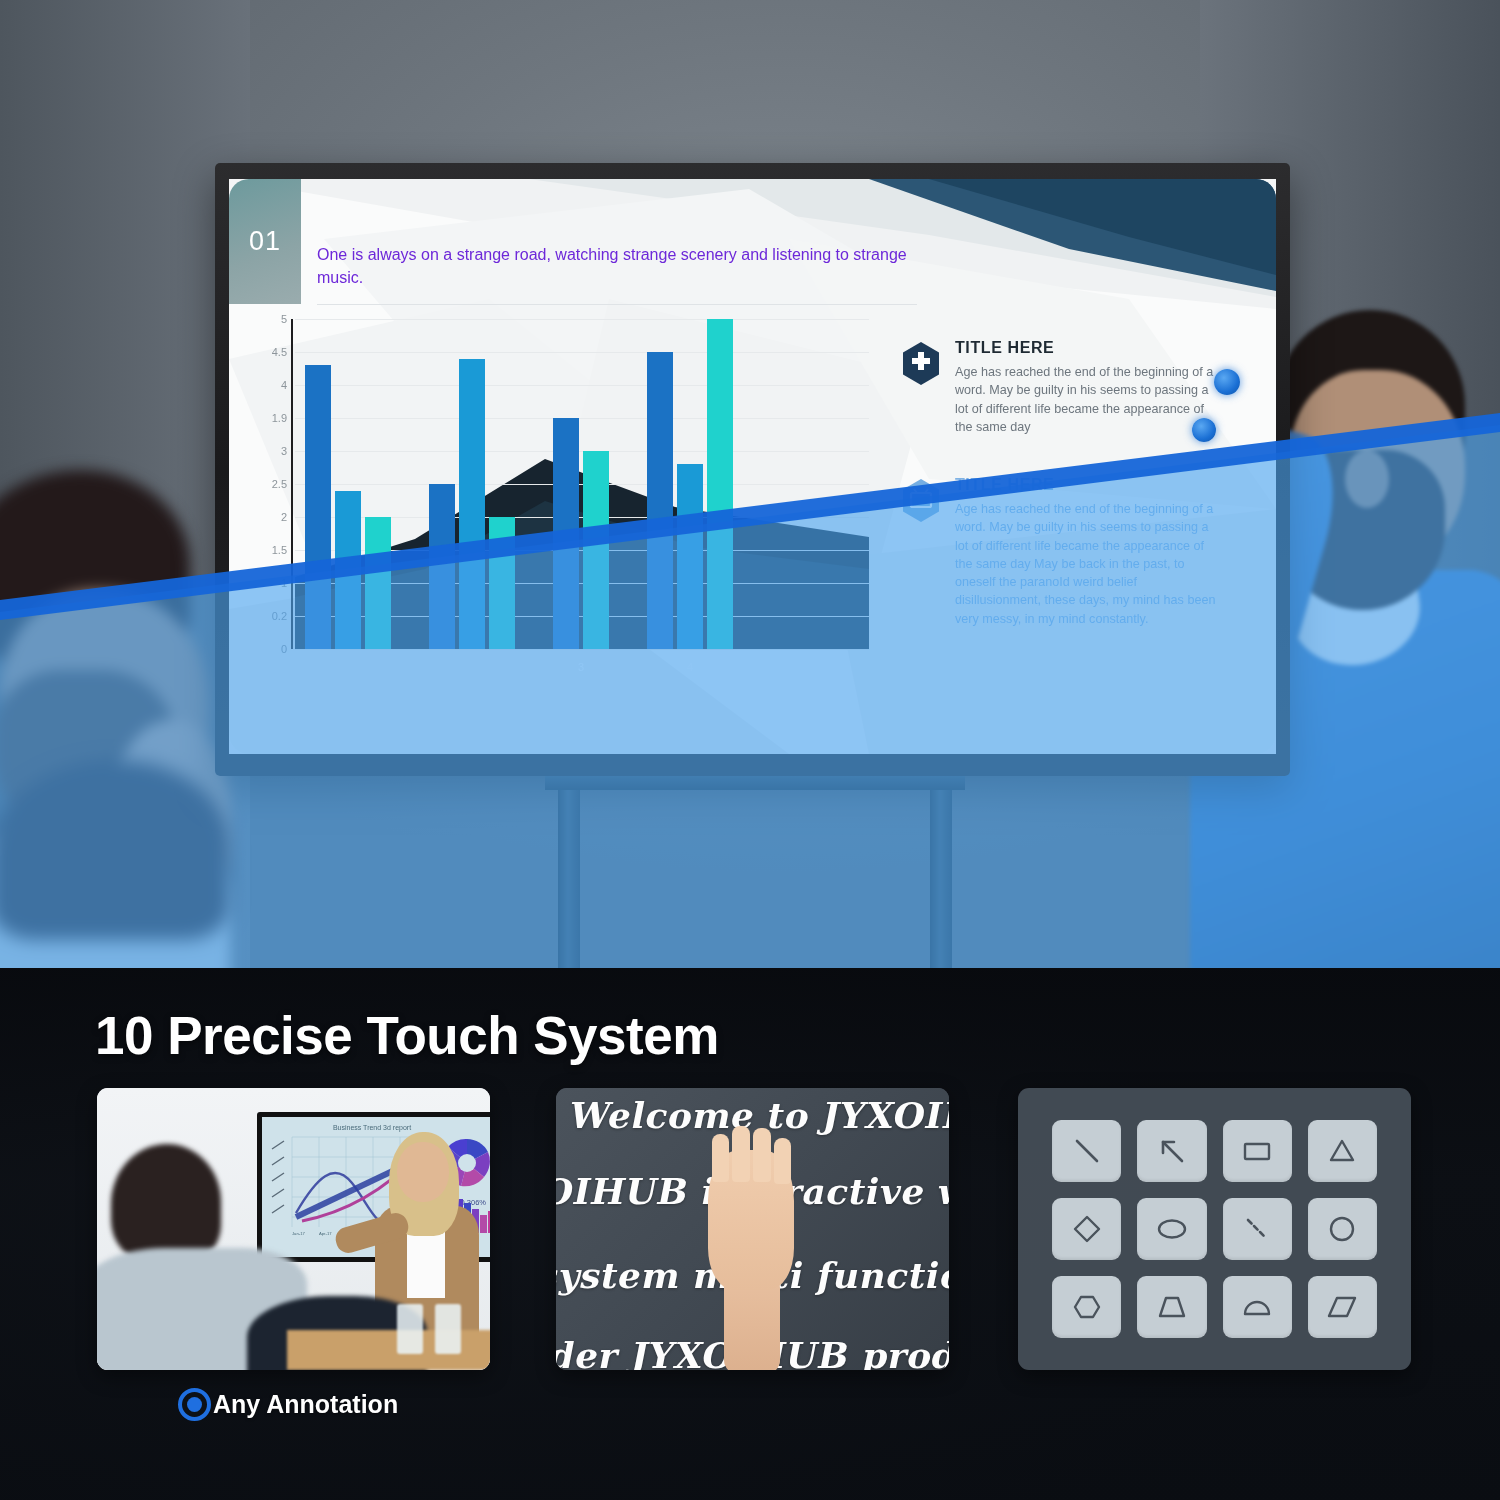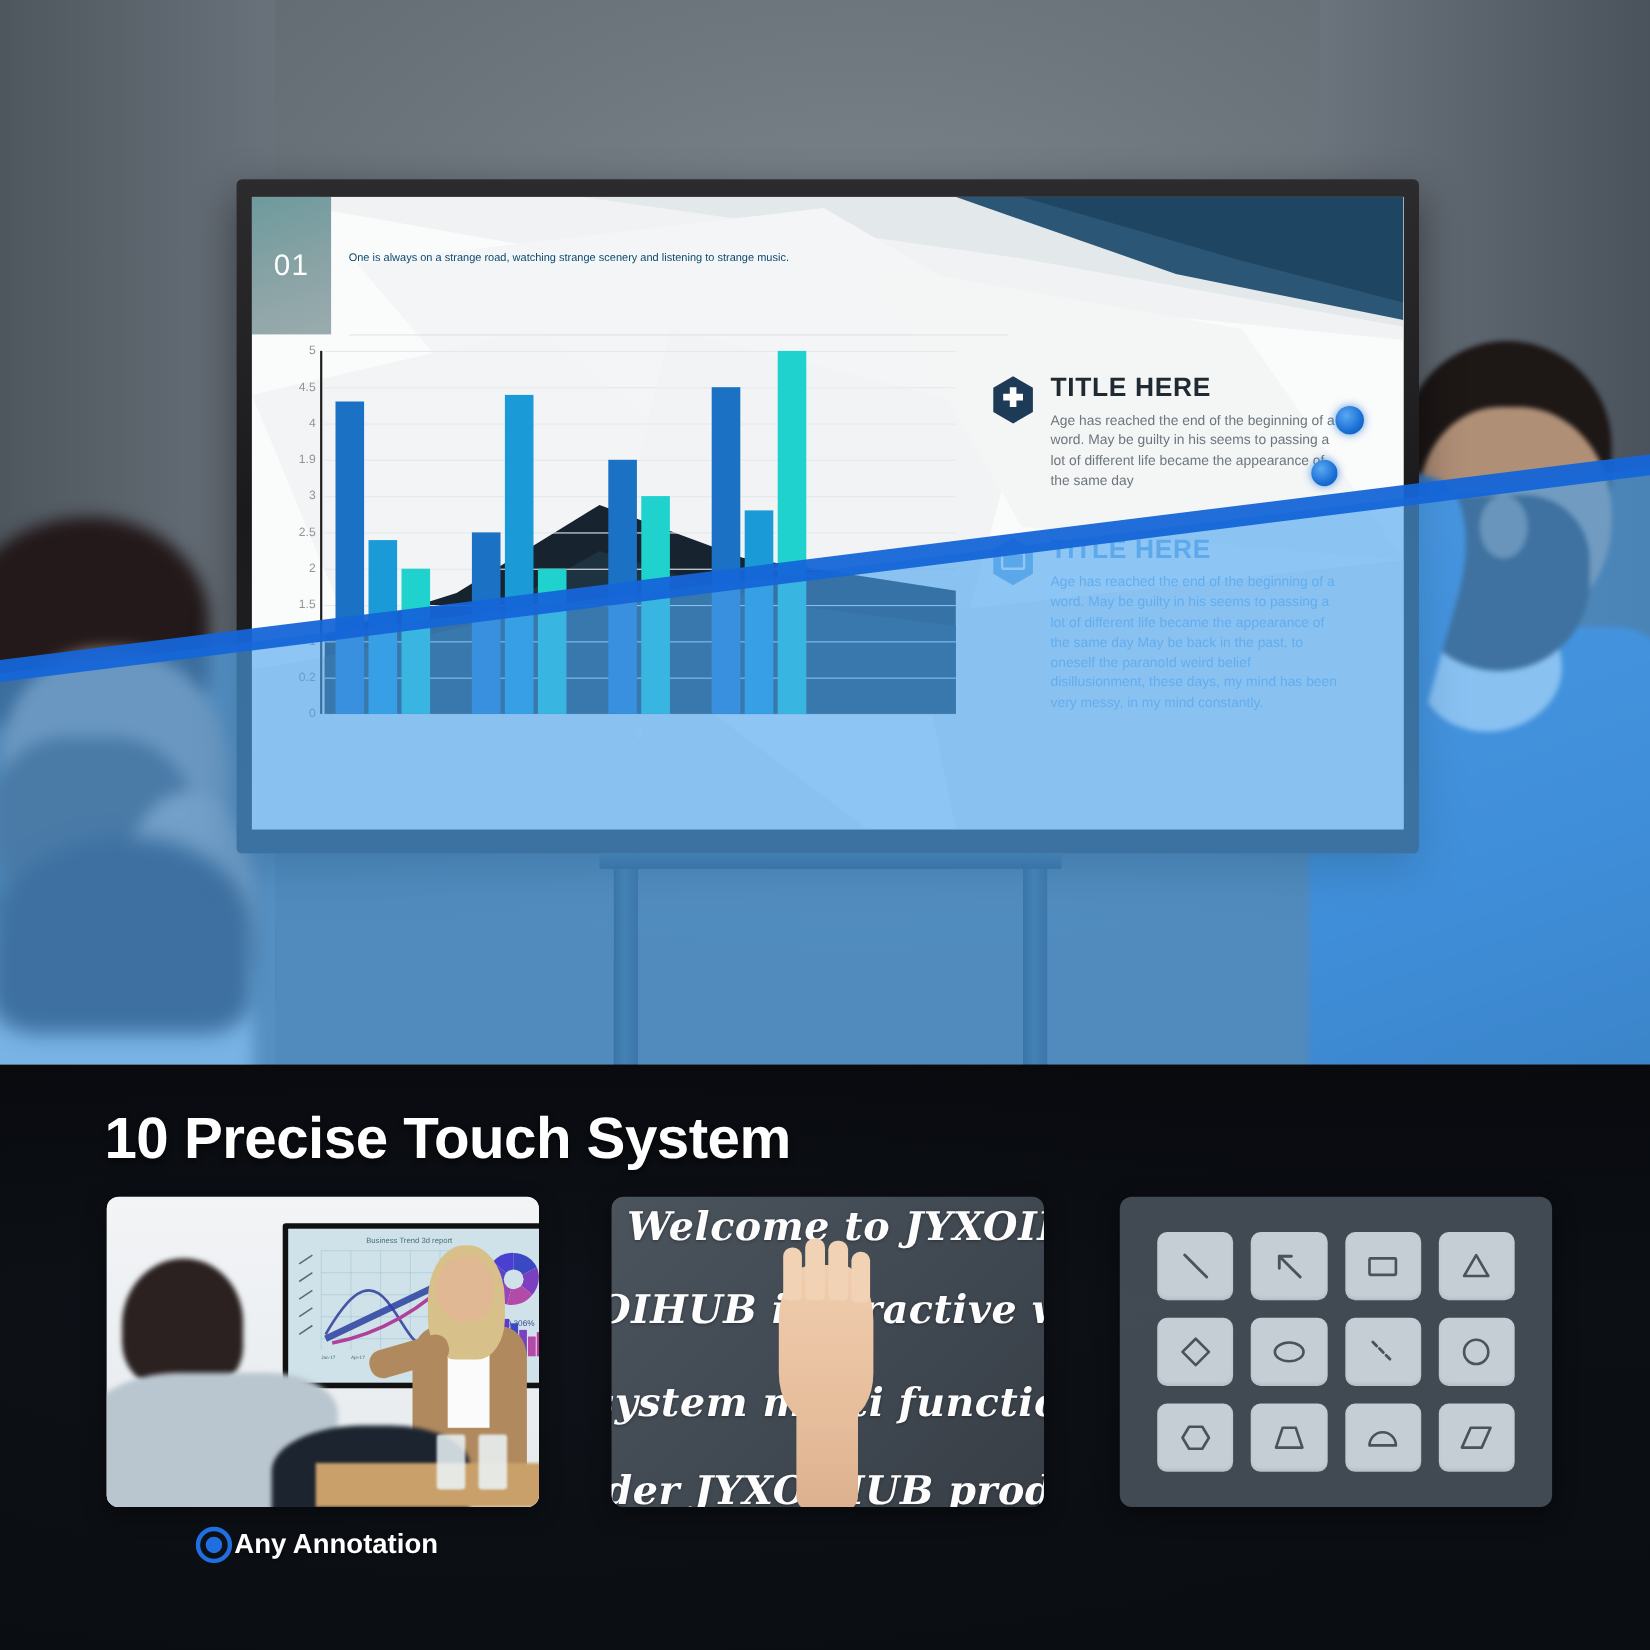--- a/index.html
+++ b/index.html
@@ -74,31 +74,31 @@
 
   
   .tv { position:absolute; left:215px; top:163px; width:1075px; height:613px;
     background:linear-gradient(180deg,#2c2c2e 0%, #1a1a1c 50%, #242426 100%);
     border-radius:5px;
     box-shadow:0 14px 40px rgba(0,0,0,.45); padding:16px 14px 22px 14px; }
   .tv-inner { position:relative; width:100%; height:100%; overflow:hidden;
     background:#f4f5f6; }
 
   
-  .slide { position:absolute; inset:0; background:#fafbfb; overflow:hidden; }
+  .slide { position:absolute; inset:0; background:#fafbfb; overflow:hidden;border-radius:20px; }
   .poly { position:absolute; }
 
   
   .numblk { position:absolute; left:0; top:0; width:72px; height:125px;
     background:linear-gradient(160deg,#6d9a9d 0%, #8ca4a6 60%, #9aacae 100%);
     color:#ffffff; display:flex; align-items:center; justify-content:center;
     font-size:27px; letter-spacing:1px; font-weight:400; }
   .hdr { position:absolute; left:88px; top:42px; width:600px; }
   .hdr-title { font-size:24px; color:#2b3237; letter-spacing:2.2px; font-weight:500; }
-  .hdr-sub { margin-top:7px; font-size:10px; line-height:1.45; color:#0c4a6e; }
+  .hdr-sub { margin-top:22px; font-size:16px; line-height:1.45; color:#6d28d9; }
   .hdr-rule { position:absolute; left:88px; top:125px; width:600px; height:1px;
     background:#dfe3e6; }
 
   
   .chart { position:absolute; left:20px; top:140px; width:620px; height:370px; }
   .yaxis { position:absolute; left:0; top:0; width:42px; height:330px; }
   .ytick { position:absolute; right:4px; font-size:11px; color:#8d959b;
     transform:translateY(-50%); }
   .plot { position:absolute; left:46px; top:0; right:0; height:330px; }
   .grid-line { position:absolute; left:0; right:0; height:1px; background:#e6e9eb; }
@@ -106,21 +106,21 @@
   .bar { position:absolute; bottom:0; }
   .xlab { position:absolute; font-size:11px; color:#ffffff; transform:translateX(-50%); }
 
   
   .mountain { position:absolute; left:0; bottom:0; width:100%; height:220px; }
 
   
   .rcol { position:absolute; left:672px; top:160px; width:320px; }
   .blk { position:relative; margin-bottom:40px; padding-left:54px; }
   .hexicon { position:absolute; left:0; top:2px; width:40px; height:45px; }
-  .blk h3 { font-size:24px; letter-spacing:.6px; color:#1f2a33; font-weight:700; }
+  .blk h3 { font-size:16px; letter-spacing:.6px; color:#1f2a33; font-weight:700; }
   .blk p { margin-top:6px; font-size:12.6px; line-height:1.45; color:#6d767e; }
   .blk.faded h3 { color:#7fb2e4; }
   .blk.faded p { color:#8bbdeb; }
 
   
   .blue-overlay { position:absolute; left:0; top:0; width:1500px; height:968px;
     pointer-events:none; }
 
   
   .stand-leg { position:absolute; background:linear-gradient(90deg,#1f2a32,#3a4a56 45%,#232f39); }

